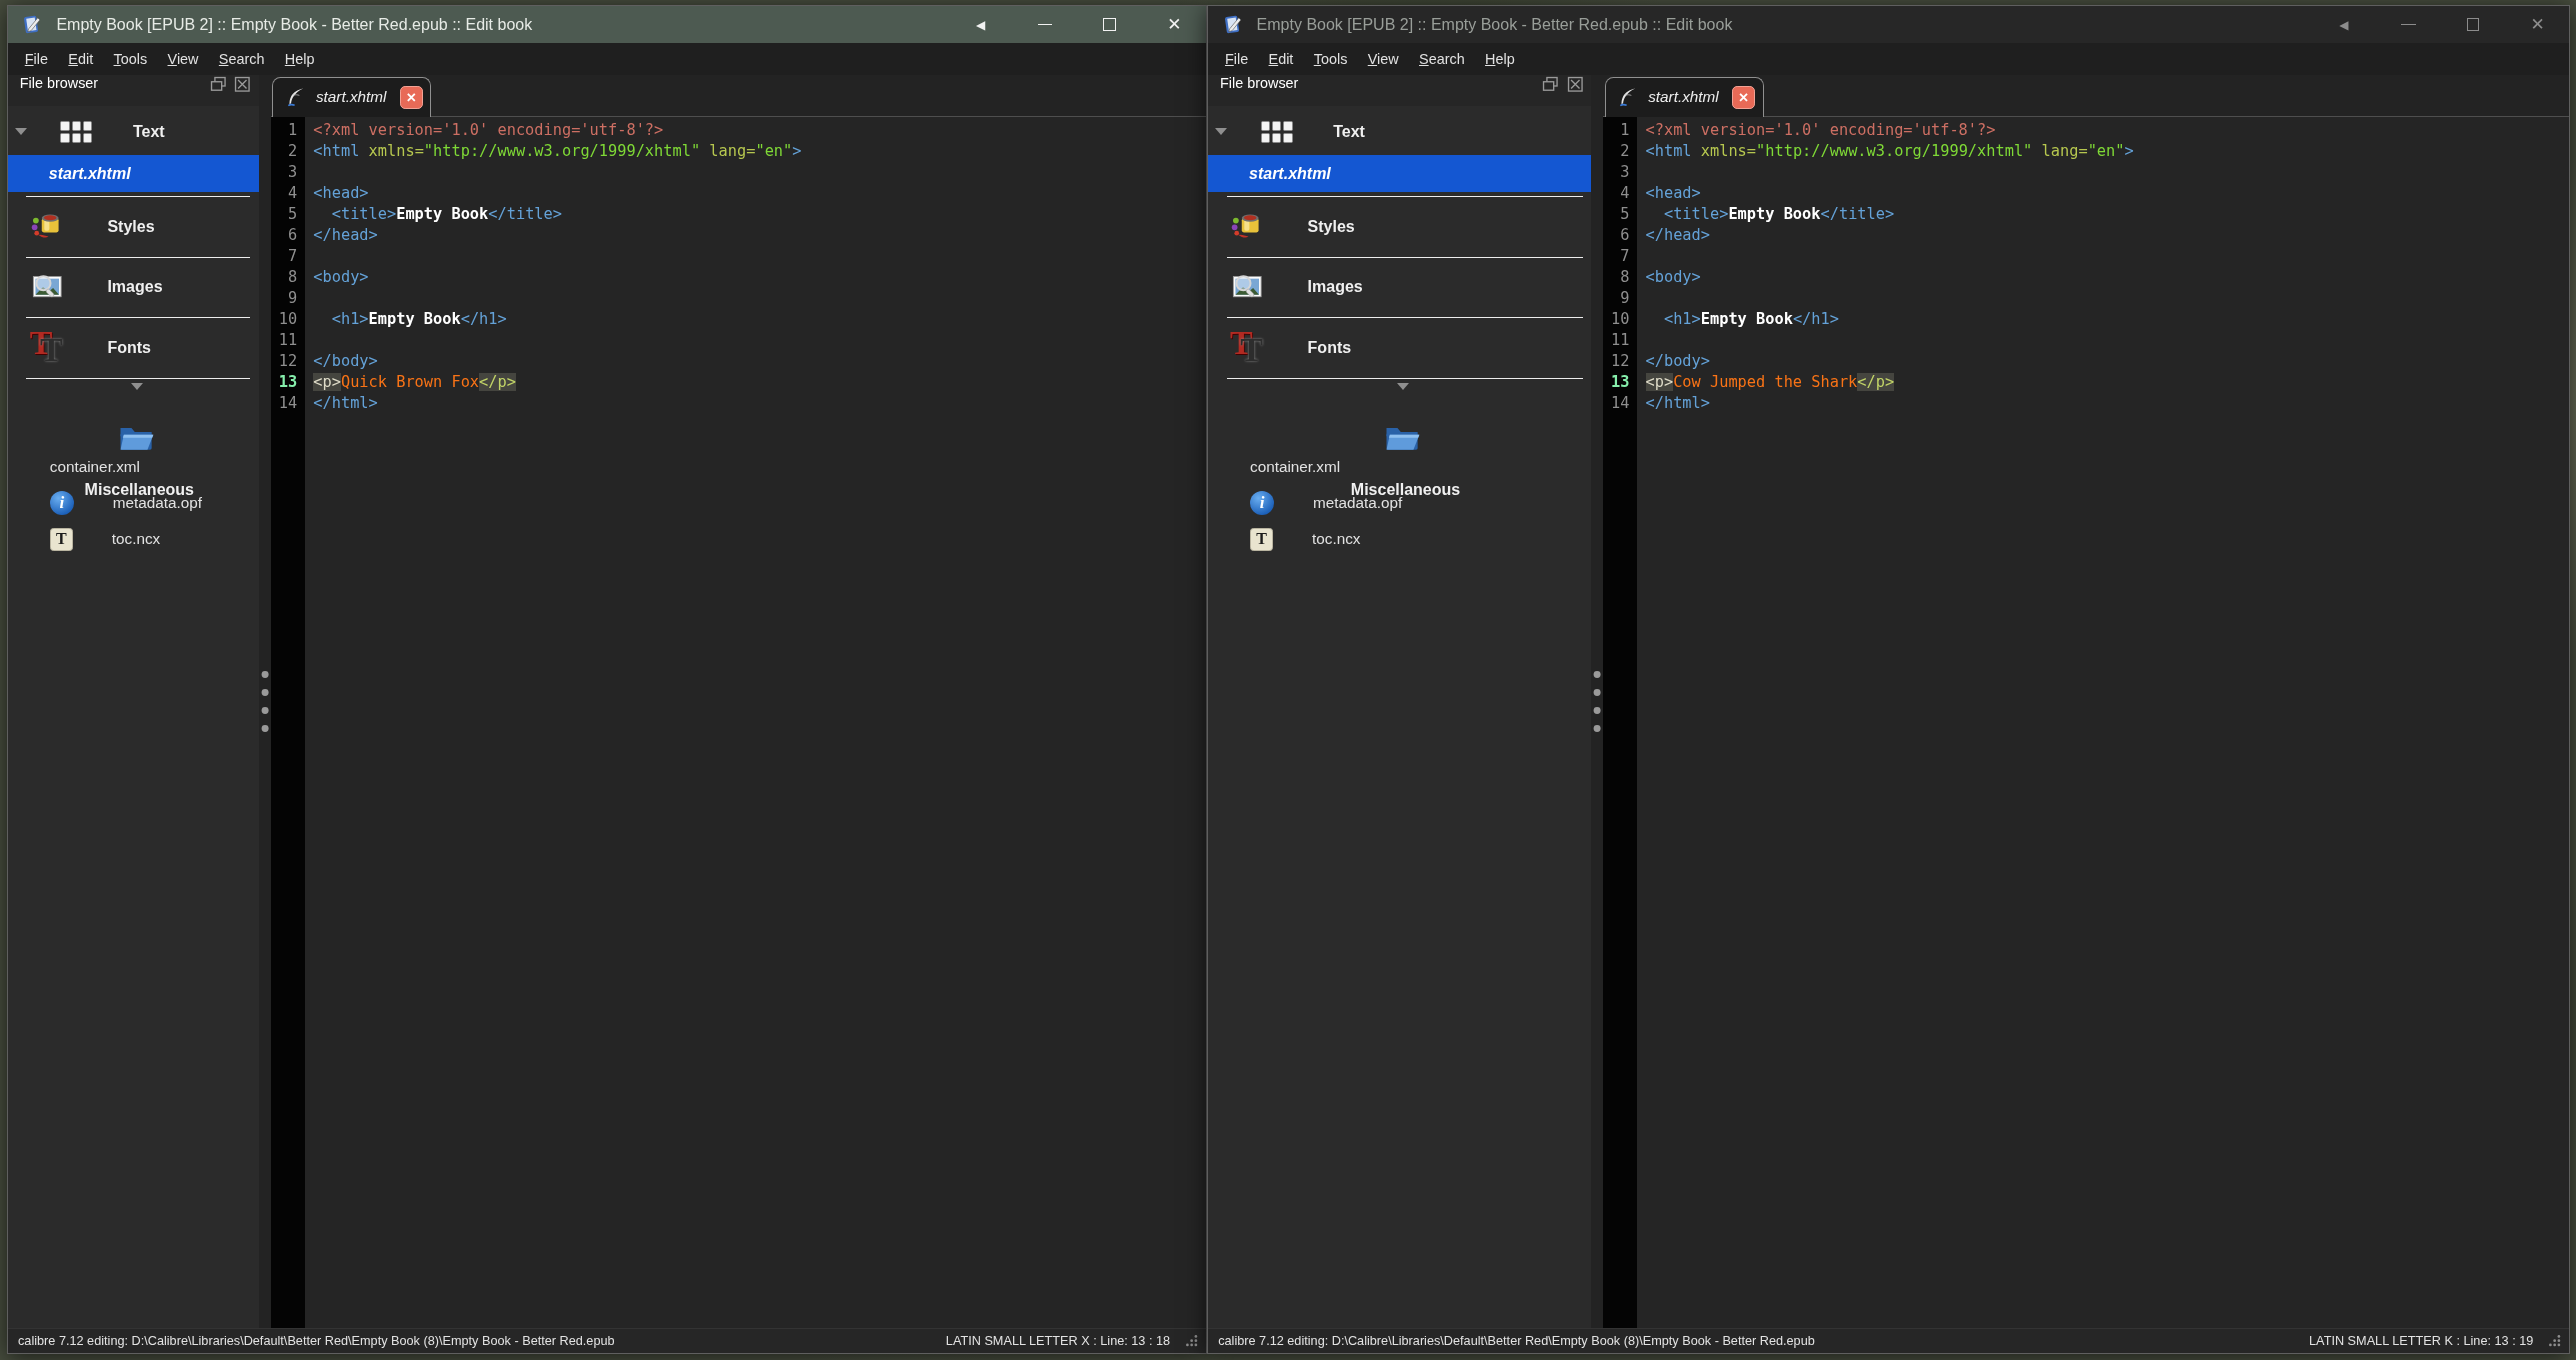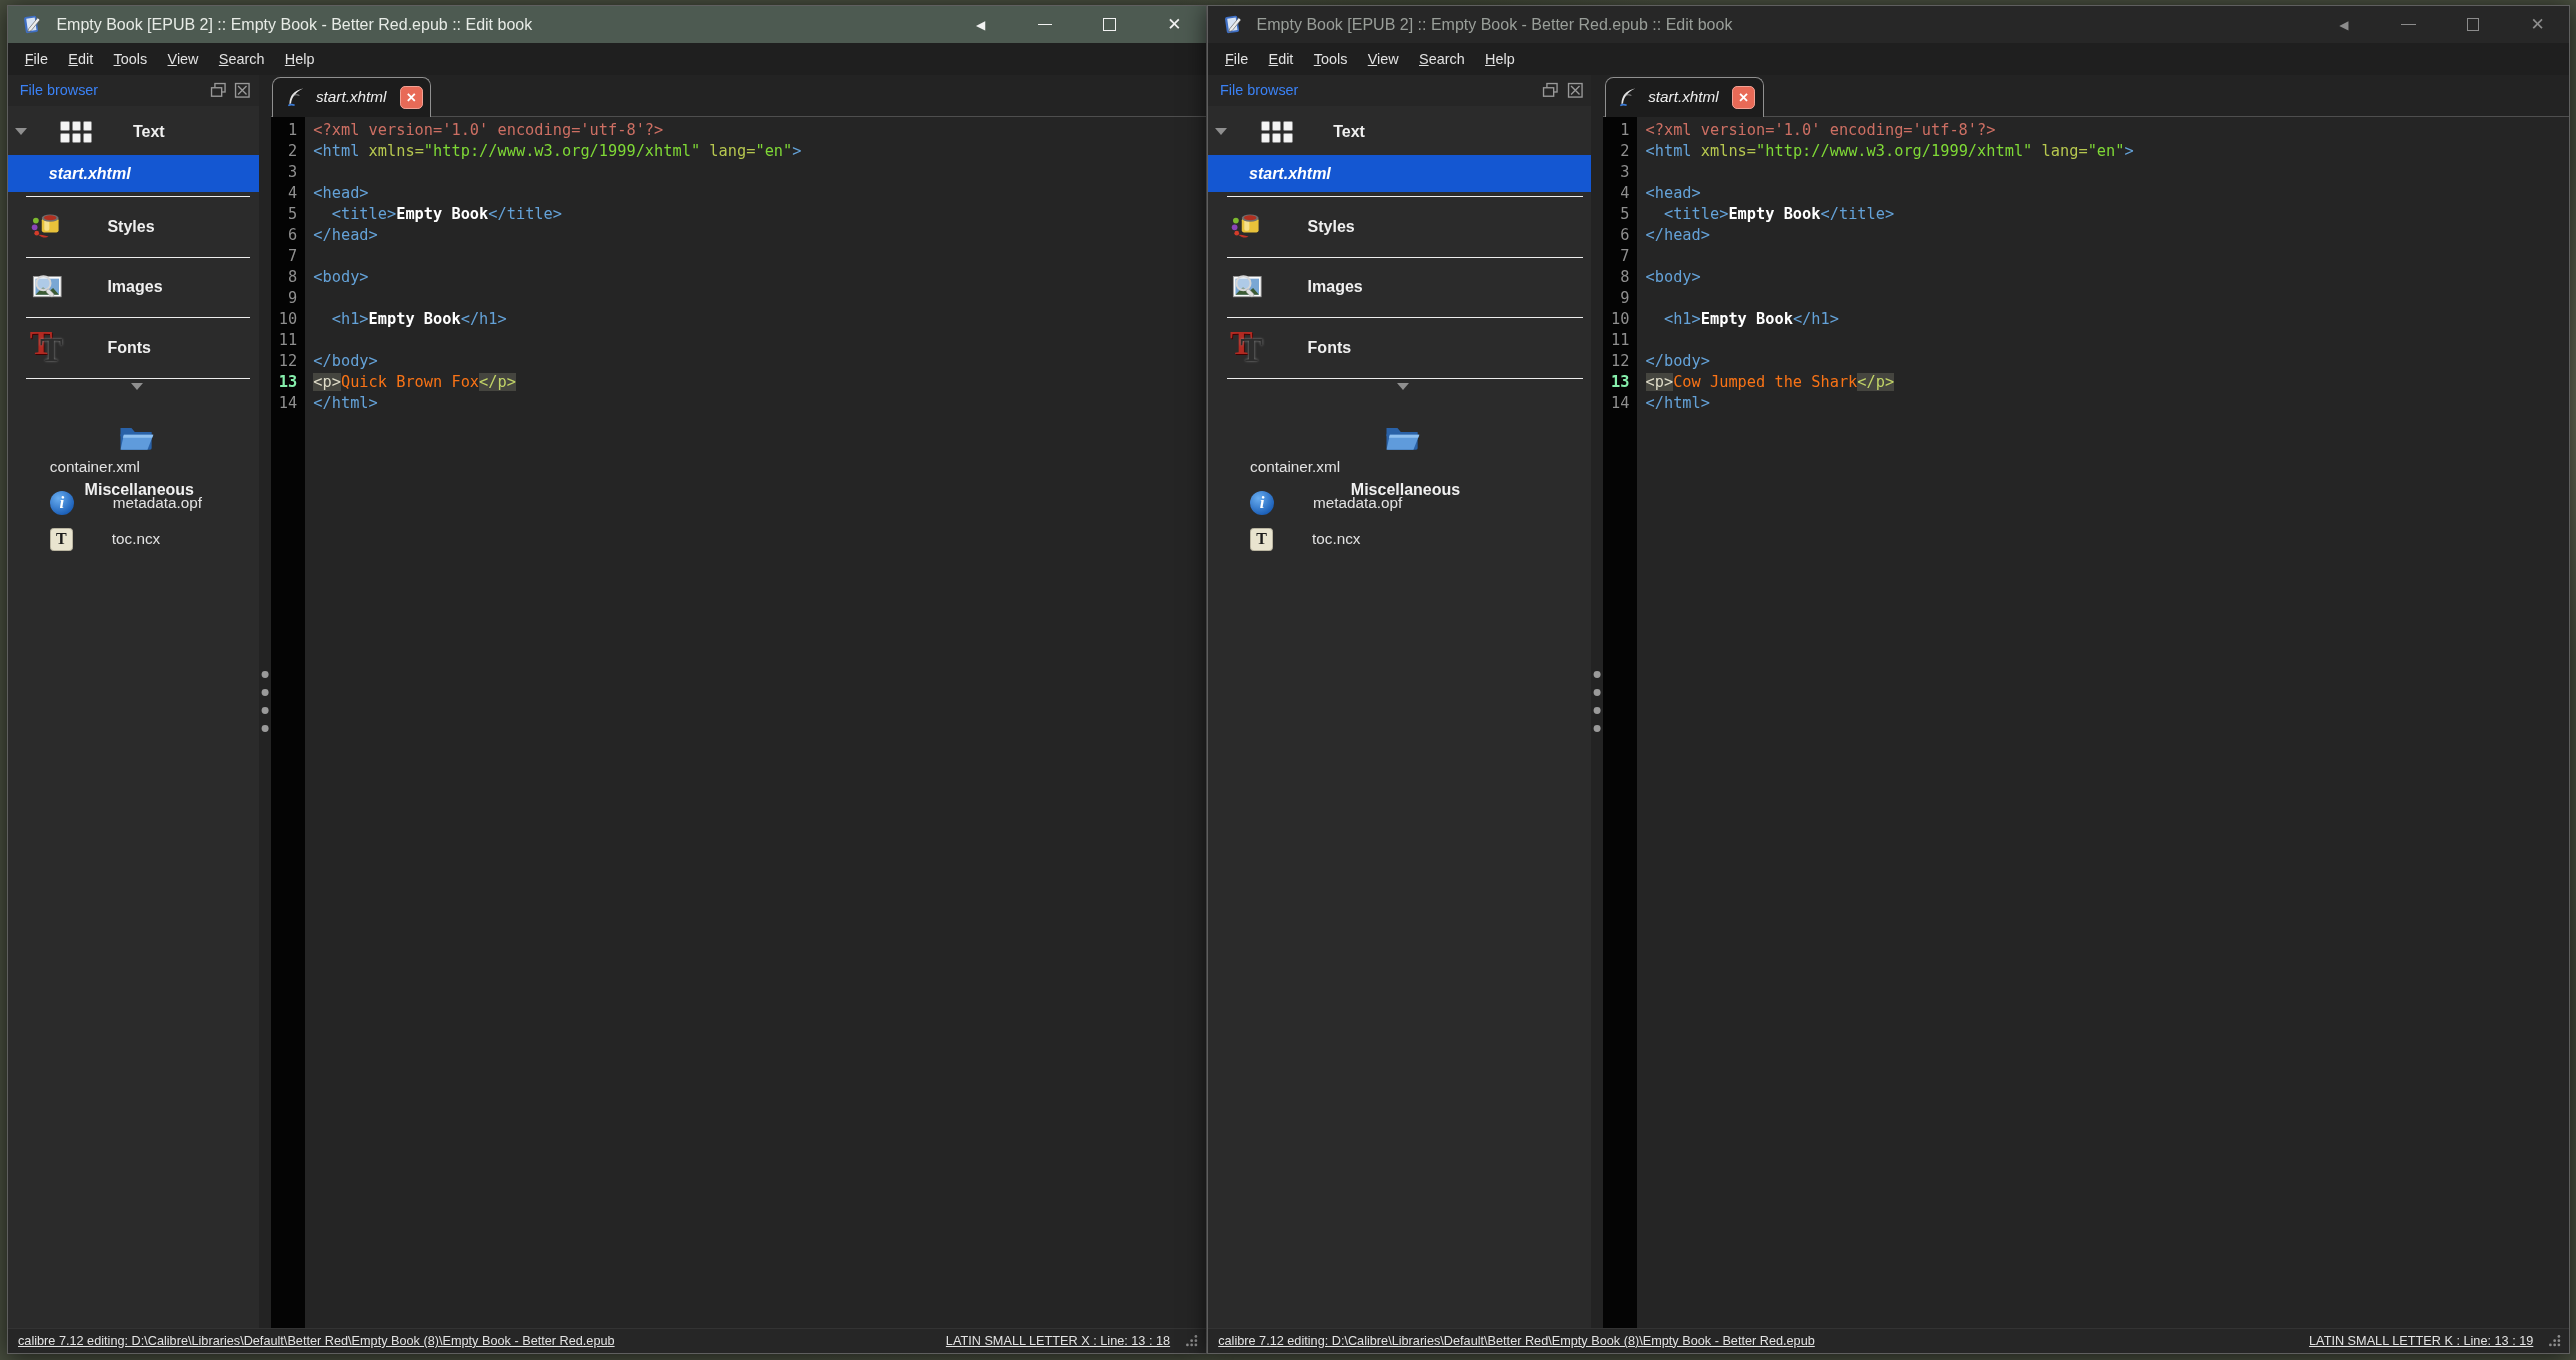--- a/index.html
+++ b/index.html
@@ -45,21 +45,21 @@
   .menubar { height:32px; flex:0 0 32px; background:#1f1f1f; display:flex; align-items:center; padding-left:6.8px; }
   .mi { display:block; padding:4.2px 10.2px; font-size:14.4px; color:#e2e2e2; }
   .mi::first-letter { text-decoration:underline; }
 
   
   .main { flex:1 1 auto; min-height:0; display:flex; background:#232323; }
 
   .fb { display:flex; flex-direction:column; min-width:0; }
   #win-left  .fb { width:251px; flex:0 0 251px; }
   #win-right .fb { width:383px; flex:0 0 383px; }
-  .fb-header { height:30.5px; flex:0 0 30.5px; background:#262626; display:flex; align-items:center; padding:0 6.8px 0 12px; color:#3b82f6; font-size:14.4px; }
+  .fb-header { height:30.5px; flex:0 0 30.5px; background:#262626; display:flex; align-items:flex-start; padding:0 6.8px 0 12px; color:#ffffff; font-size:14.4px; }
   .fb-header .sp { flex:1; }
   .fb-hicon { width:18.6px; height:18.6px; margin-left:6px; }
   .fb-tree { flex:1; background:#2b2b2b; padding-top:10.2px; overflow:hidden; color:#e8e8e8; }
 
   .trow { display:flex; align-items:center;gap:27px; }
   .cat-label { font-size:16px; font-weight:bold; color:#f0f0f0; }
   .item-label { font-size:15.3px; color:#e2e2e2; }
   .expander { width:0; height:0; border-left:6px solid transparent; border-right:6px solid transparent; border-top:7.6px solid #8f8f8f; margin:0 0 0 6.8px; flex:0 0 12px; }
 
   .row-text { height:32px; }
@@ -105,21 +105,21 @@
   .pi   { color:#cd6f63; }
   .tag  { color:#64a2d8; }
   .attr { color:#b6c74f; }
   .str  { color:#7fd936; }
   .txt  { color:#f97316; }
   .bold { color:#ffffff; font-weight:bold; }
   .hlp  { background:#45453f; color:#dedbc8; }
   .hlc  { background:#45453f; color:#c2d467; }
 
   
-  .statusbar { height:25.4px; flex:0 0 25.4px; background:#262626; border-top:0.8px solid #333; display:flex; align-items:center; padding:0 6.8px 0 10.2px; font-size:12.7px; color:#e3e3e3;text-decoration:underline; }
+  .statusbar { height:25.4px; flex:0 0 25.4px; background:#262626; border-top:0.8px solid #333; display:flex; align-items:center; padding:0 6.8px 0 10.2px; font-size:12.7px; color:#e3e3e3; }
   .status-path { flex:1; white-space:nowrap; overflow:hidden; }
   .status-pos { margin-right:13.6px; white-space:nowrap; }
   .grip { width:15.3px; height:15.3px; flex:0 0 15.3px; }
 
   svg { display:block; }
 </style>
 </head>
 <body>
 
 <div class="window" id="win-left">

